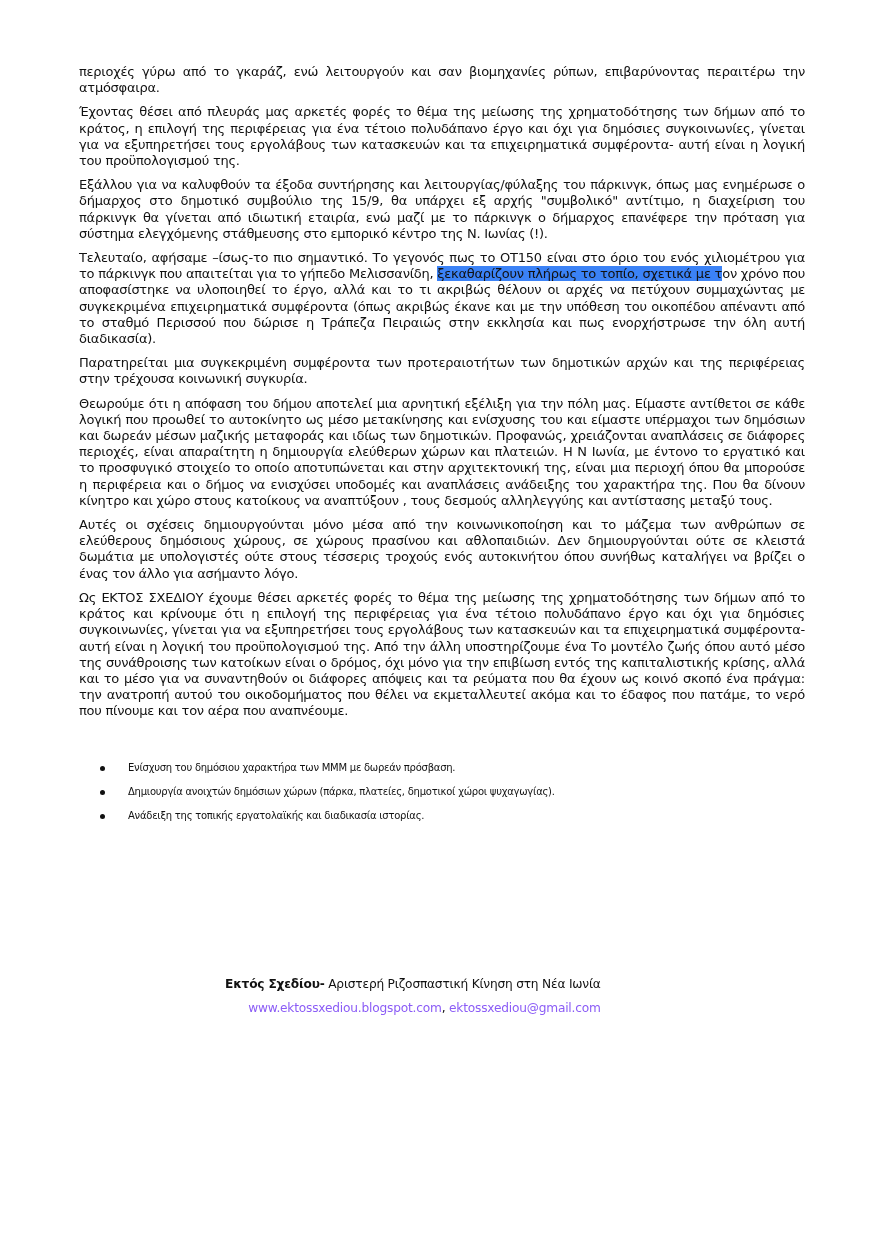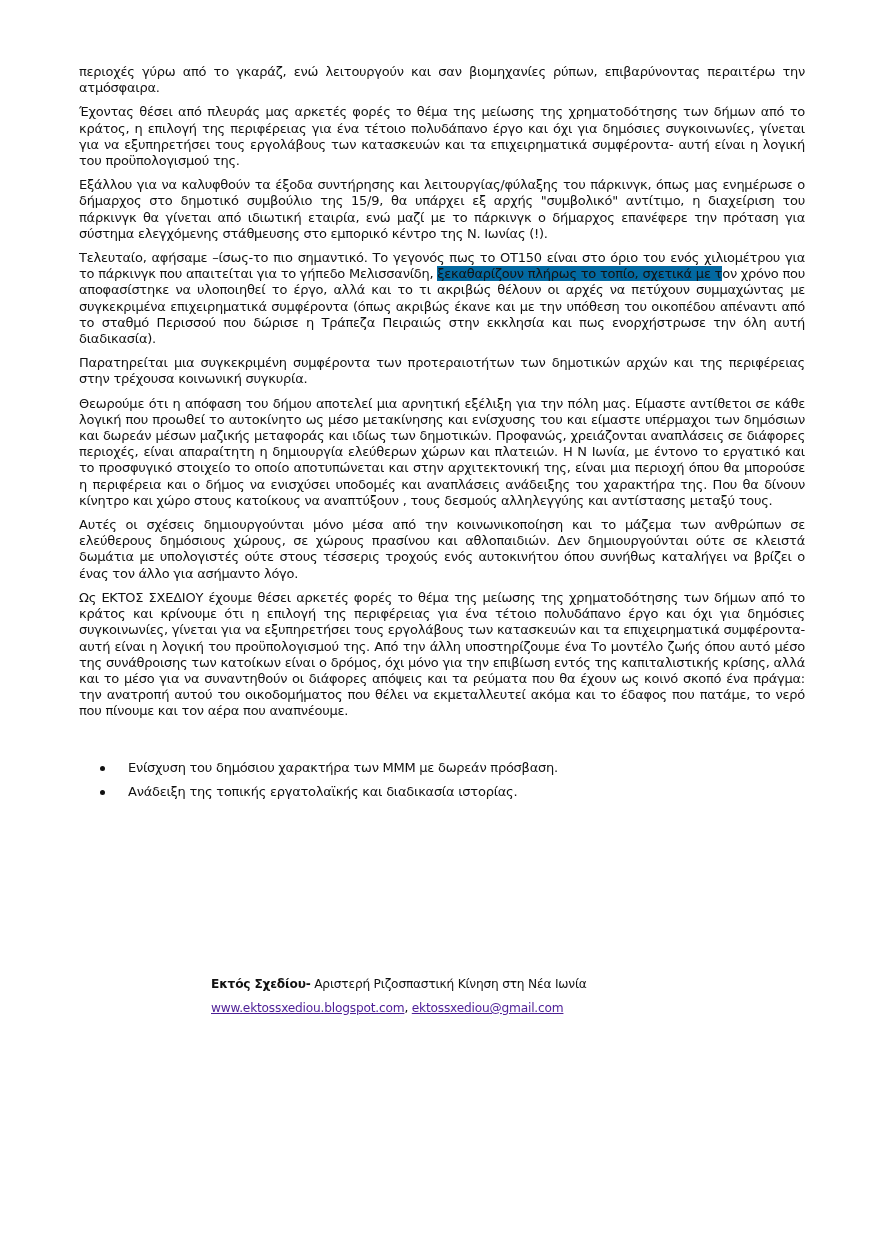--- a/index.html
+++ b/index.html
@@ -2,48 +2,49 @@
 <html><head>
 <meta charset="utf-8">
 <style>
   html, body { margin: 0; padding: 0; background: #ffffff; }
   body { width: 880px; height: 1244px; position: relative; overflow: hidden;
          font-family: "DejaVu Sans", sans-serif; color: #111; }
   .page { position: absolute; left: 79px; top: 64px; width: 726px; }
   .para { font-size: 13px; line-height: 16.2px; text-align: justify; margin: 0 0 8px 0;
           letter-spacing: -0.25px; }
   .para b { font-weight: normal; }
-  .hl { background: #0369a1; }
+  .hl { background: #3b82f6; }
   .spacer { height: 32px; }
   ul.bullets { list-style: none; margin: 0; padding: 0; }
-  ul.bullets li { position: relative; padding-left: 49px; font-size: 13px; line-height: 16px;
+  ul.bullets li { position: relative; padding-left: 49px; font-size: 10px; line-height: 16px;
                   margin-bottom: 8px; letter-spacing: -0.25px; }
   ul.bullets li .dot { position: absolute; left: 21px; top: 6px; width: 5px; height: 5px;
                        background: #111; border-radius: 50%; }
-  .signature { position: absolute; left: 211px; top: 972px; font-size: 12.2px; line-height: 24px;
-               letter-spacing: -0.2px; }
-  .signature a { color: #4c1d95; text-decoration: underline; }
+  .signature { position: absolute; left: 225px; top: 972px; font-size: 12.2px; line-height: 24px;
+               letter-spacing: -0.2px; text-align: right; }
+  .signature a { color: #8b5cf6; }
 </style>
 </head>
 <body>
 
 <div class="page">
   <div id="paras">
       <p class="para"><span>περιοχές γύρω από το γκαράζ, ενώ λειτουργούν και σαν βιομηχανίες ρύπων, επιβαρύνοντας περαιτέρω την  ατμόσφαιρα.</span></p>
       <p class="para"><span>Έχοντας θέσει από πλευράς μας αρκετές φορές το θέμα της μείωσης της χρηματοδότησης των δήμων από το κράτος, η επιλογή της περιφέρειας για ένα τέτοιο πολυδάπανο έργο και όχι για δημόσιες συγκοινωνίες, γίνεται για να εξυπηρετήσει τους εργολάβους των κατασκευών και τα επιχειρηματικά συμφέροντα- αυτή είναι η λογική του προϋπολογισμού της.</span></p>
       <p class="para"><span>Εξάλλου για να καλυφθούν τα έξοδα συντήρησης και λειτουργίας/φύλαξης του πάρκινγκ, όπως μας ενημέρωσε ο δήμαρχος στο δημοτικό συμβούλιο της 15/9, θα υπάρχει εξ αρχής "συμβολικό" αντίτιμο, η διαχείριση του πάρκινγκ θα γίνεται από ιδιωτική εταιρία, ενώ μαζί με το πάρκινγκ ο δήμαρχος επανέφερε την πρόταση για σύστημα ελεγχόμενης στάθμευσης στο εμπορικό κέντρο της Ν. Ιωνίας (!).</span></p>
       <p class="para"><span>Τελευταίο, αφήσαμε –ίσως-το πιο σημαντικό.  Το γεγονός πως το ΟΤ150 είναι στο όριο του ενός χιλιομέτρου για το πάρκινγκ που απαιτείται για το γήπεδο Μελισσανίδη, </span><span class="hl">ξεκαθαρίζουν πλήρως το τοπίο, σχετικά με τ</span><span>ον χρόνο που αποφασίστηκε να υλοποιηθεί το έργο, αλλά και το τι ακριβώς θέλουν οι αρχές να πετύχουν συμμαχώντας με συγκεκριμένα επιχειρηματικά συμφέροντα (όπως ακριβώς έκανε και με την υπόθεση του οικοπέδου απέναντι από το σταθμό Περισσού που δώρισε η Τράπεζα Πειραιώς στην εκκλησία και πως ενορχήστρωσε την όλη αυτή διαδικασία).</span></p>
       <p class="para"><span>Παρατηρείται μια συγκεκριμένη συμφέροντα των προτεραιοτήτων των δημοτικών αρχών και της περιφέρειας στην τρέχουσα κοινωνική συγκυρία.</span></p>
       <p class="para"><span>Θεωρούμε ότι η απόφαση του δήμου αποτελεί μια αρνητική εξέλιξη για την πόλη μας. Είμαστε αντίθετοι σε κάθε λογική που προωθεί το αυτοκίνητο ως μέσο μετακίνησης και ενίσχυσης του και είμαστε υπέρμαχοι των δημόσιων και </span><b>δωρεάν</b><span> μέσων μαζικής μεταφοράς και ιδίως των δημοτικών. Προφανώς, χρειάζονται αναπλάσεις σε διάφορες περιοχές, είναι απαραίτητη η δημιουργία ελεύθερων χώρων και πλατειών. </span><b>Η Ν Ιωνία, με έντονο το εργατικό και το προσφυγικό στοιχείο το οποίο αποτυπώνεται και στην αρχιτεκτονική της</b><span>, είναι μια περιοχή όπου θα μπορούσε η περιφέρεια και ο δήμος να ενισχύσει υποδομές και αναπλάσεις ανάδειξης του χαρακτήρα της. Που θα δίνουν κίνητρο και χώρο στους κατοίκους να αναπτύξουν , τους δεσμούς αλληλεγγύης και αντίστασης μεταξύ τους.</span></p>
       <p class="para"><span>Αυτές οι σχέσεις δημιουργούνται μόνο μέσα από την κοινωνικοποίηση και το μάζεμα των ανθρώπων σε ελεύθερους δημόσιους χώρους, σε χώρους πρασίνου και αθλοπαιδιών. Δεν δημιουργούνται ούτε σε κλειστά δωμάτια με υπολογιστές ούτε στους τέσσερις τροχούς ενός αυτοκινήτου όπου συνήθως καταλήγει να βρίζει ο ένας τον άλλο για ασήμαντο λόγο.</span></p>
       <p class="para"><b>Ως ΕΚΤΟΣ ΣΧΕΔΙΟΥ</b><span>  έχουμε θέσει αρκετές φορές το θέμα της μείωσης της χρηματοδότησης των δήμων από το κράτος  και κρίνουμε ότι η  επιλογή της περιφέρειας για ένα τέτοιο πολυδάπανο έργο και όχι για δημόσιες συγκοινωνίες, γίνεται για να εξυπηρετήσει τους εργολάβους των κατασκευών και τα επιχειρηματικά συμφέροντα- αυτή είναι η λογική του προϋπολογισμού της. Από την άλλη υποστηρίζουμε ένα Το μοντέλο ζωής όπου  αυτό μέσο της συνάθροισης των κατοίκων είναι ο δρόμος, όχι μόνο για την επιβίωση εντός της καπιταλιστικής κρίσης, αλλά και το μέσο για να συναντηθούν οι διάφορες απόψεις και τα ρεύματα που θα έχουν ως κοινό σκοπό ένα πράγμα: την ανατροπή αυτού του οικοδομήματος που θέλει να εκμεταλλευτεί ακόμα και το έδαφος που πατάμε, το νερό που πίνουμε και τον αέρα που αναπνέουμε.</span></p>
     </div>
   <div class="spacer"></div>
   <ul class="bullets" id="bullets">
       <li><span class="dot"></span><span>Ενίσχυση του δημόσιου χαρακτήρα των ΜΜΜ με δωρεάν πρόσβαση.</span></li>
+      <li><span class="dot"></span><span>Δημιουργία ανοιχτών δημόσιων χώρων (πάρκα, πλατείες, δημοτικοί χώροι ψυχαγωγίας).</span></li>
       <li><span class="dot"></span><span>Ανάδειξη της τοπικής εργατολαϊκής και διαδικασία ιστορίας.</span></li>
     </ul>
 </div>
 
 <div class="signature">
   <div>
     <b>Εκτός Σχεδίου-</b><span> Αριστερή Ριζοσπαστική Κίνηση στη Νέα Ιωνία</span>
   </div>
   <div>
     <a>www.ektossxediou.blogspot.com</a><span>, </span><a>ektossxediou@gmail.com</a>

